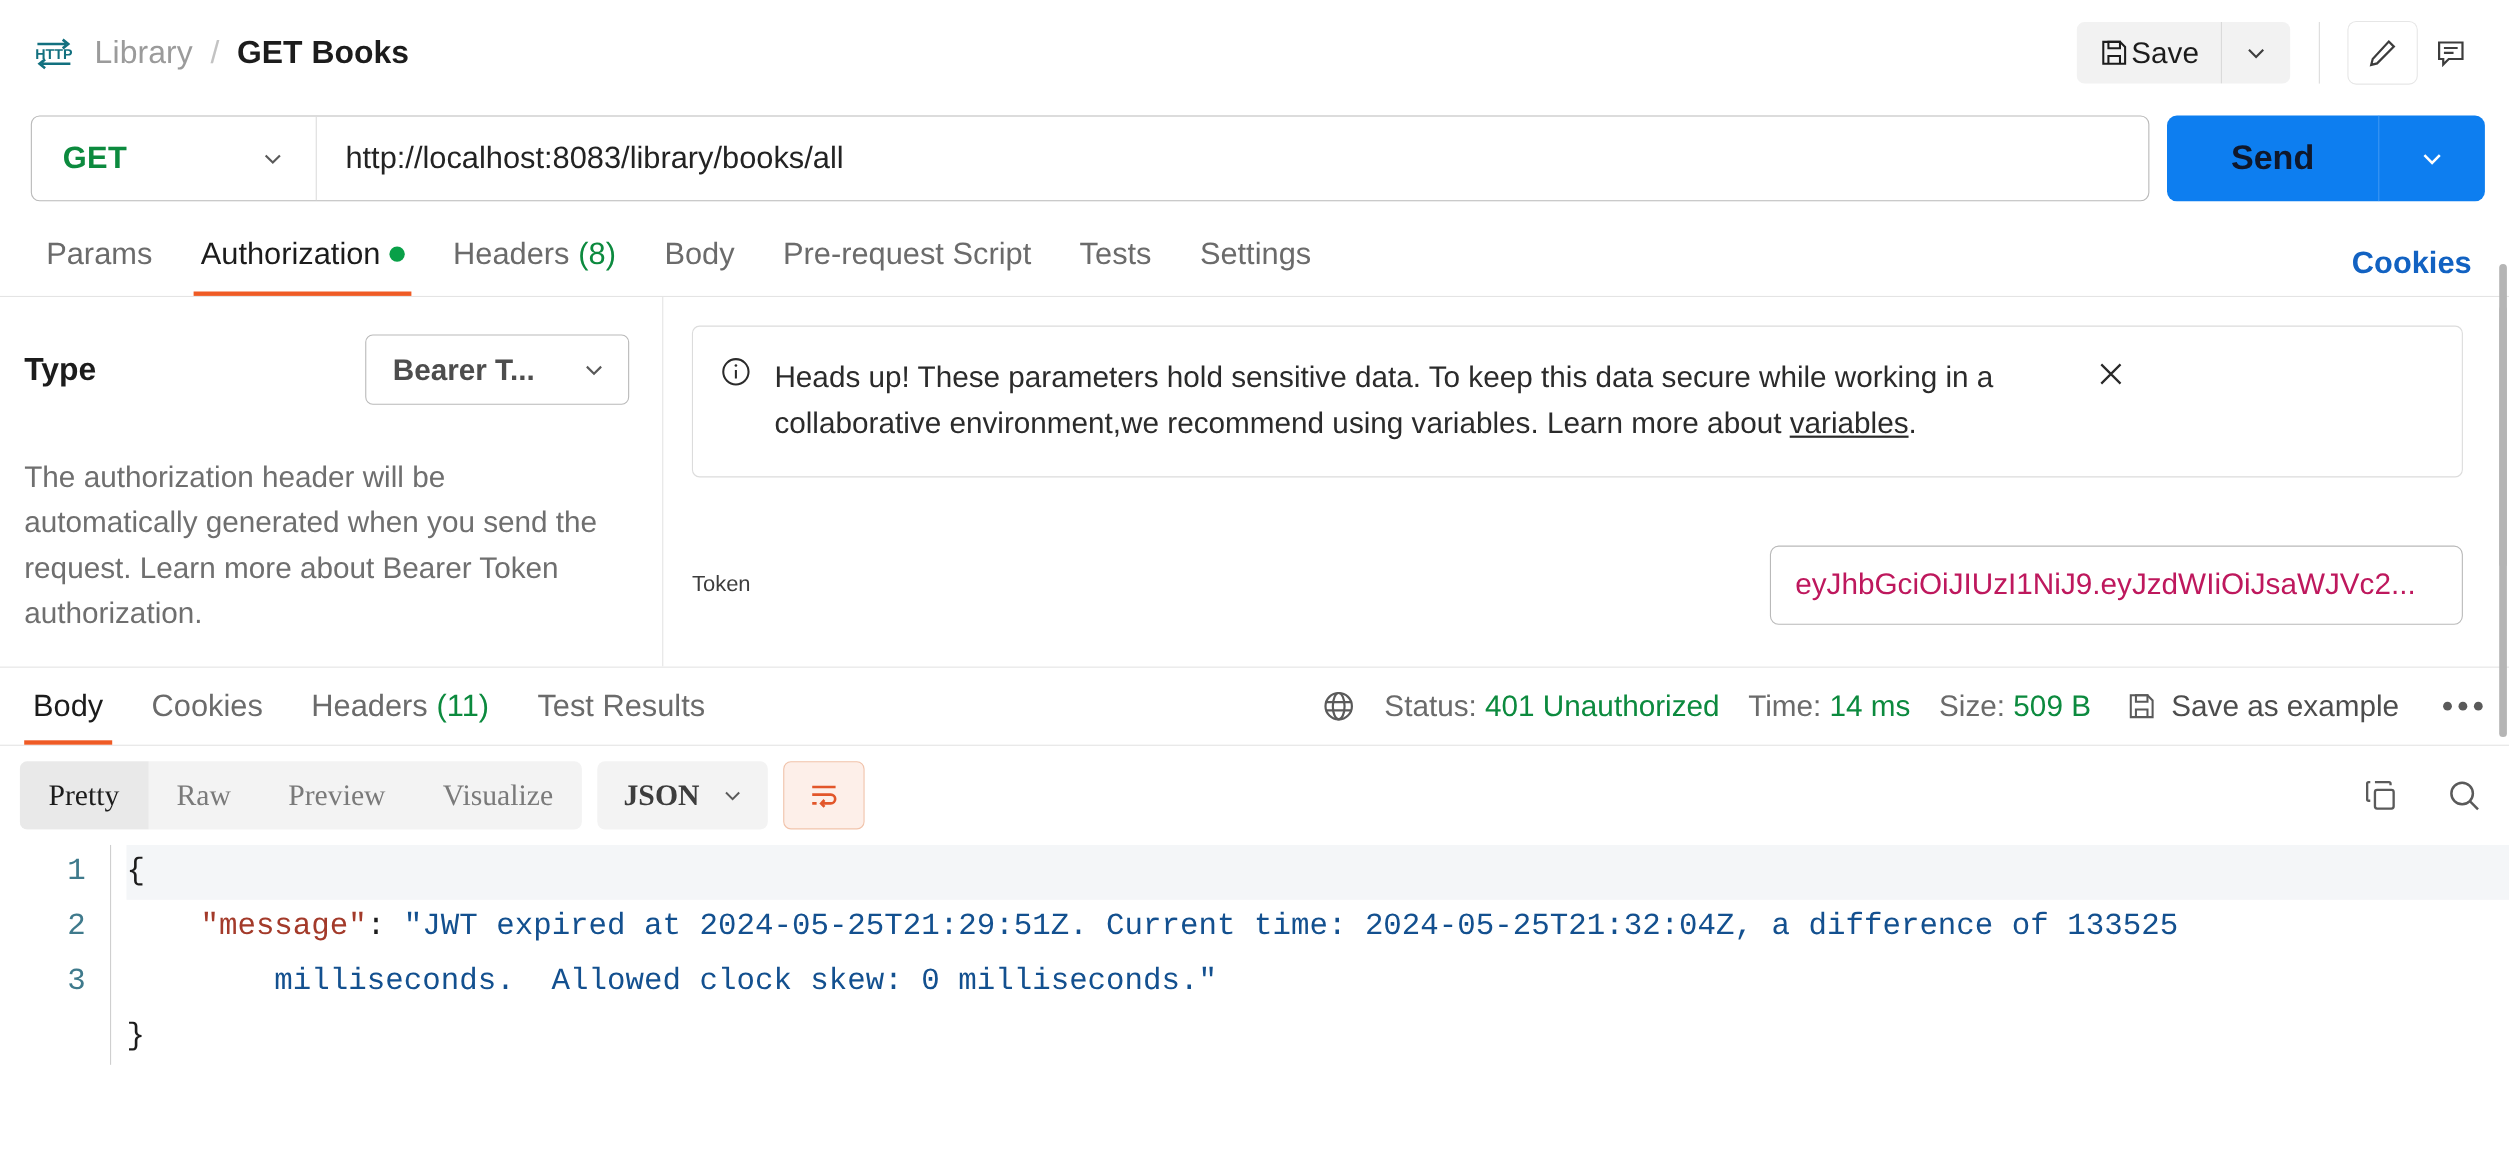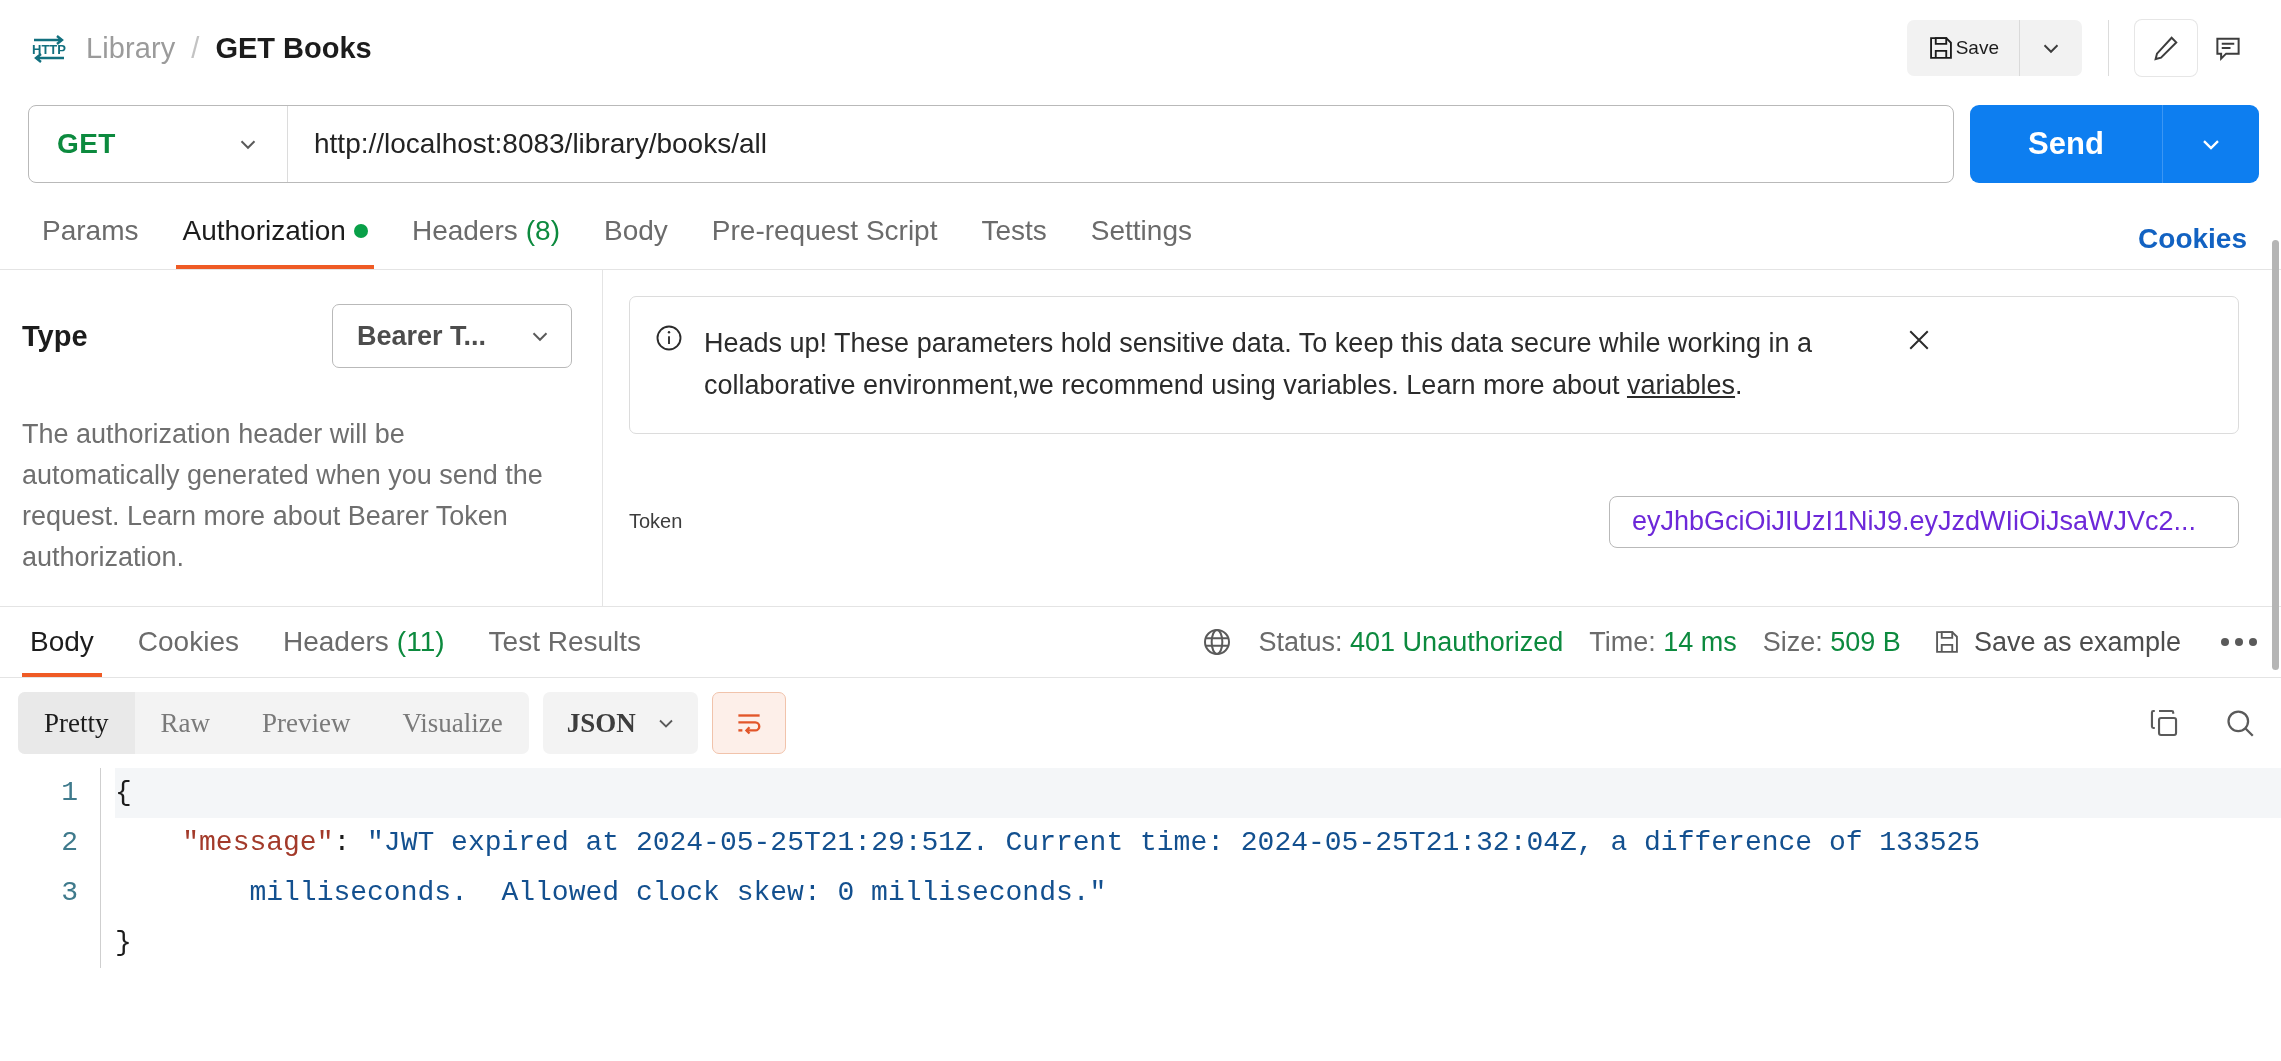--- a/index.html
+++ b/index.html
@@ -20,40 +20,40 @@
     background: #fff;
   }
   .breadcrumb { display: flex; align-items: center; gap: 16px; }
   .http-icon { width: 42px; height: 42px; flex: 0 0 42px; }
   .crumb-lib { font-size: 29px; color: #9b9b9b; letter-spacing: .1px; }
   .crumb-sep { font-size: 29px; color: #c3c3c3; }
   .crumb-cur { font-size: 29px; color: #1c1c1c; font-weight: bold; }
   .topbar-right { margin-left: auto; display: flex; align-items: center; }
 
   .save-group { display: flex; align-items: stretch; height: 56px; border-radius: 7px; overflow: hidden; background: #f2f2f2; }
-  .save-btn { display: flex; align-items: center; gap: 1px; padding: 0 20px 0 20px; font-size: 19px; color: #1c1c1c; cursor: pointer; }
+  .save-btn { display: flex; align-items: center; gap: 1px; padding: 0 20px 0 20px; font-size: 27px; color: #1c1c1c; cursor: pointer; }
   .save-div { width: 1px; background: #dadada; }
   .save-caret { width: 62px; display: flex; align-items: center; justify-content: center; cursor: pointer; }
 
   .vsep { width: 1px; height: 56px; background: #dcdcdc; margin: 0 26px; }
   .icon-btn { width: 62px; height: 56px; display: flex; align-items: center; justify-content: center; border-radius: 7px; cursor: pointer; }
   .icon-btn.sel { background: #fff; box-shadow: 0 0 0 1px #e6e6e6; }
 
   
   .urlrow { height: 96px; flex: 0 0 96px; display: flex; align-items: center; padding: 0 22px 0 28px; gap: 16px; }
   .urlbox {
     flex: 1 1 auto; height: 78px; display: flex; align-items: center;
     border: 1px solid #b9b9b9; border-radius: 8px; background: #fff;
   }
   .method { width: 258px; height: 100%; display: flex; align-items: center; justify-content: space-between; padding: 0 26px 0 28px; cursor: pointer; }
   .method-label { font-size: 28px; color: #0c8a3e; font-weight: bold; letter-spacing: .4px; }
   .method-div { width: 1px; height: 100%; background: #dcdcdc; }
   .url-input { flex: 1 1 auto; height: 100%; display: flex; align-items: center; padding: 0 26px; font-size: 28px; color: #232323; cursor: text; overflow: hidden; white-space: nowrap; }
   .send-group { display: flex; align-items: stretch; height: 78px; border-radius: 9px; overflow: hidden; background: #0d7ef0; flex: 0 0 auto; }
-  .send-btn { width: 192px; display: flex; align-items: center; justify-content: center; font-size: 31px; font-weight: bold; color: #ffffff; cursor: pointer; }
+  .send-btn { width: 192px; display: flex; align-items: center; justify-content: center; font-size: 31px; font-weight: bold; color: #0f172a; cursor: pointer; }
   .send-div { width: 1px; background: #3c96f3; }
   .send-caret { width: 96px; display: flex; align-items: center; justify-content: center; cursor: pointer; }
 
   
   .reqtabs { height: 78px; flex: 0 0 78px; display: flex; align-items: flex-end; padding: 0 22px 0 0; border-bottom: 1px solid #e4e4e4; position: relative; }
   .tabs-left { display: flex; align-items: flex-end; height: 100%; padding-left: 20px; }
   .rtab { position: relative; height: 100%; display: flex; align-items: center; gap: 8px; padding: 0 22px; font-size: 28px; color: #6b6b6b; cursor: pointer; white-space: nowrap; }
   .rtab.active { color: #1c1c1c; }
   .rtab.active::after { content: ""; position: absolute; left: 16px; right: 16px; bottom: 0; height: 4px; background: #ef5b25; }
   .rtab .count { color: #0c8a3e; }
@@ -77,22 +77,22 @@
     display: flex; align-items: flex-start; gap: 20px;
     border: 1px solid #dcdcdc; border-radius: 7px; padding: 26px 26px 26px 24px; background: #fff;
   }
   .notice-txt { flex: 1 1 auto; font-size: 27px; line-height: 1.55; color: #2b2b2b; max-width: 1180px; }
   .notice-txt a { color: #2b2b2b; text-decoration: underline; }
   .notice-close { flex: 0 0 auto; cursor: pointer; margin-top: 2px; }
 
   .token-row { display: flex; align-items: center; margin-top: 62px; }
   .token-label { font-size: 20px; color: #3d3d3d; }
   .token-input {
-    margin-left: auto; width: 630px; height: 52px; border: 1px solid #b9b9b9; border-radius: 8px;
-    display: flex; align-items: center; padding: 0 22px; font-size: 27px; color: #6d28d9; cursor: text;
+    margin-left: auto; width: 630px; height: 72px; border: 1px solid #b9b9b9; border-radius: 8px;
+    display: flex; align-items: center; padding: 0 22px; font-size: 27px; color: #be185d; cursor: text;
     overflow: hidden; white-space: nowrap;
   }
 
   
   .respbar { height: 72px; flex: 0 0 72px; display: flex; align-items: center; border-top: 1px solid #e4e4e4; border-bottom: 1px solid #e4e4e4; padding-right: 24px; position: relative; }
   .resp-tabs { display: flex; align-items: stretch; height: 100%; padding-left: 8px; }
   .restab { position: relative; display: flex; align-items: center; gap: 8px; padding: 0 22px; font-size: 28px; color: #6b6b6b; cursor: pointer; white-space: nowrap; }
   .restab.active { color: #1c1c1c; }
   .restab.active::after { content: ""; position: absolute; left: 14px; right: 14px; bottom: 0; height: 4px; background: #ef5b25; }
   .restab .count { color: #0c8a3e; }

